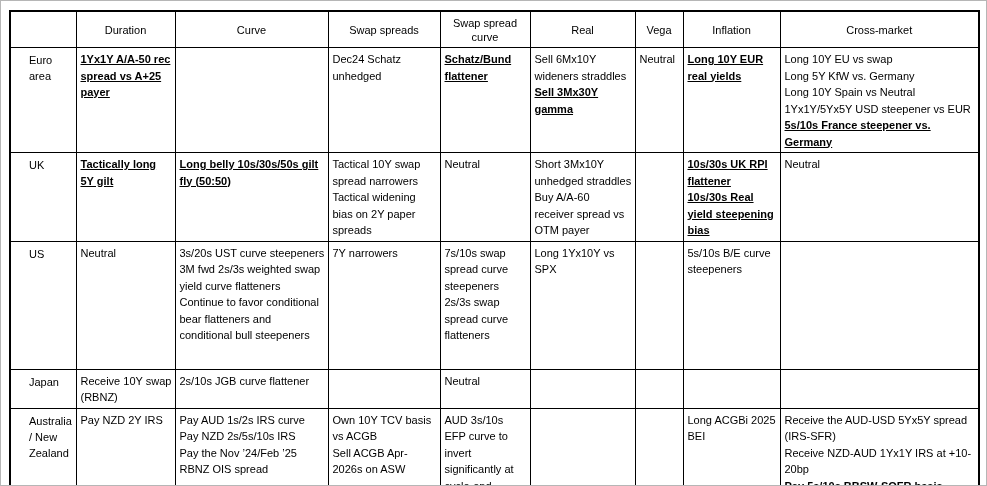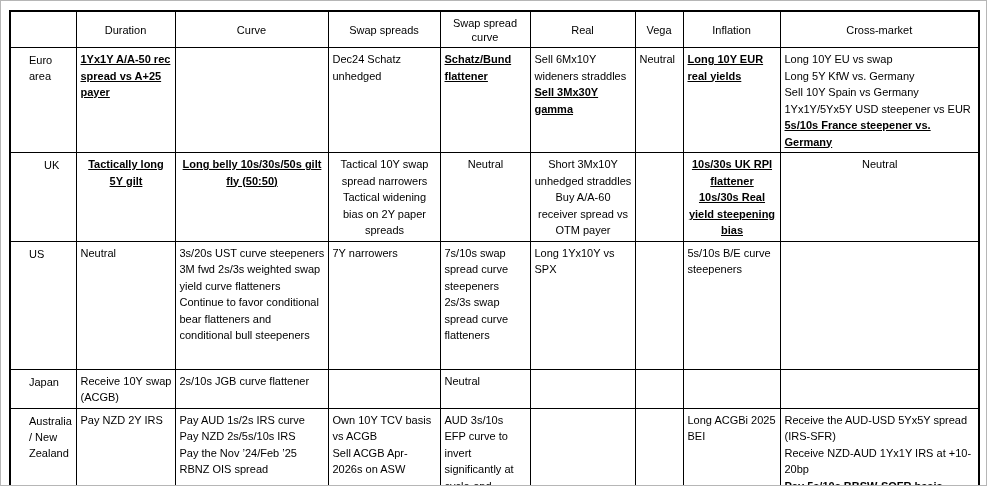--- a/index.html
+++ b/index.html
@@ -54,21 +54,21 @@
     vertical-align: top;
     padding: 3px 3px 2px 4px;
     line-height: 16.5px;
     margin-left: 23px;
   }
   .trade { line-height: 16.5px; }
   .trade.hi { font-weight: bold; text-decoration: underline; }
 
   
   tr.row-0 td, tr.row-0 th { height: 86px; }
-  tr.row-1 td, tr.row-1 th { height: 81px; text-align: center; }
+  tr.row-1 td, tr.row-1 th { height: 81px; }
   tr.row-2 td, tr.row-2 th { height: 121px; }
   tr.row-3 td, tr.row-3 th { height: 29px; }
   tr.row-4 td, tr.row-4 th { height: 75px; }
 </style>
 </head>
 <body>
 
 <table class="trades">
   <colgroup>
     <col class="c0">
@@ -113,21 +113,21 @@
         </td>
         <td>
           <div class="trade">Neutral</div>
         </td>
         <td>
           <div class="trade hi">Long 10Y EUR real yields</div>
         </td>
         <td>
           <div class="trade">Long 10Y EU vs swap</div>
           <div class="trade">Long 5Y KfW vs. Germany</div>
-          <div class="trade">Sell 10Y Spain vs Germany</div>
+          <div class="trade">Long 10Y Spain vs Neutral</div>
           <div class="trade">1Yx1Y/5Yx5Y USD steepener vs EUR</div>
           <div class="trade hi">5s/10s France steepener vs. Germany</div>
         </td>
       </tr>
       <tr class="row-1">
         <th class="region">UK</th>
         <td>
           <div class="trade hi">Tactically long 5Y gilt</div>
         </td>
         <td>
@@ -175,21 +175,21 @@
         </td>
         <td></td>
         <td>
           <div class="trade">5s/10s B/E curve steepeners</div>
         </td>
         <td></td>
       </tr>
       <tr class="row-3">
         <th class="region">Japan</th>
         <td>
-          <div class="trade">Receive 10Y swap (ACGB)</div>
+          <div class="trade">Receive 10Y swap (RBNZ)</div>
         </td>
         <td>
           <div class="trade">2s/10s JGB curve flattener</div>
         </td>
         <td></td>
         <td>
           <div class="trade">Neutral</div>
         </td>
         <td></td>
         <td></td>

